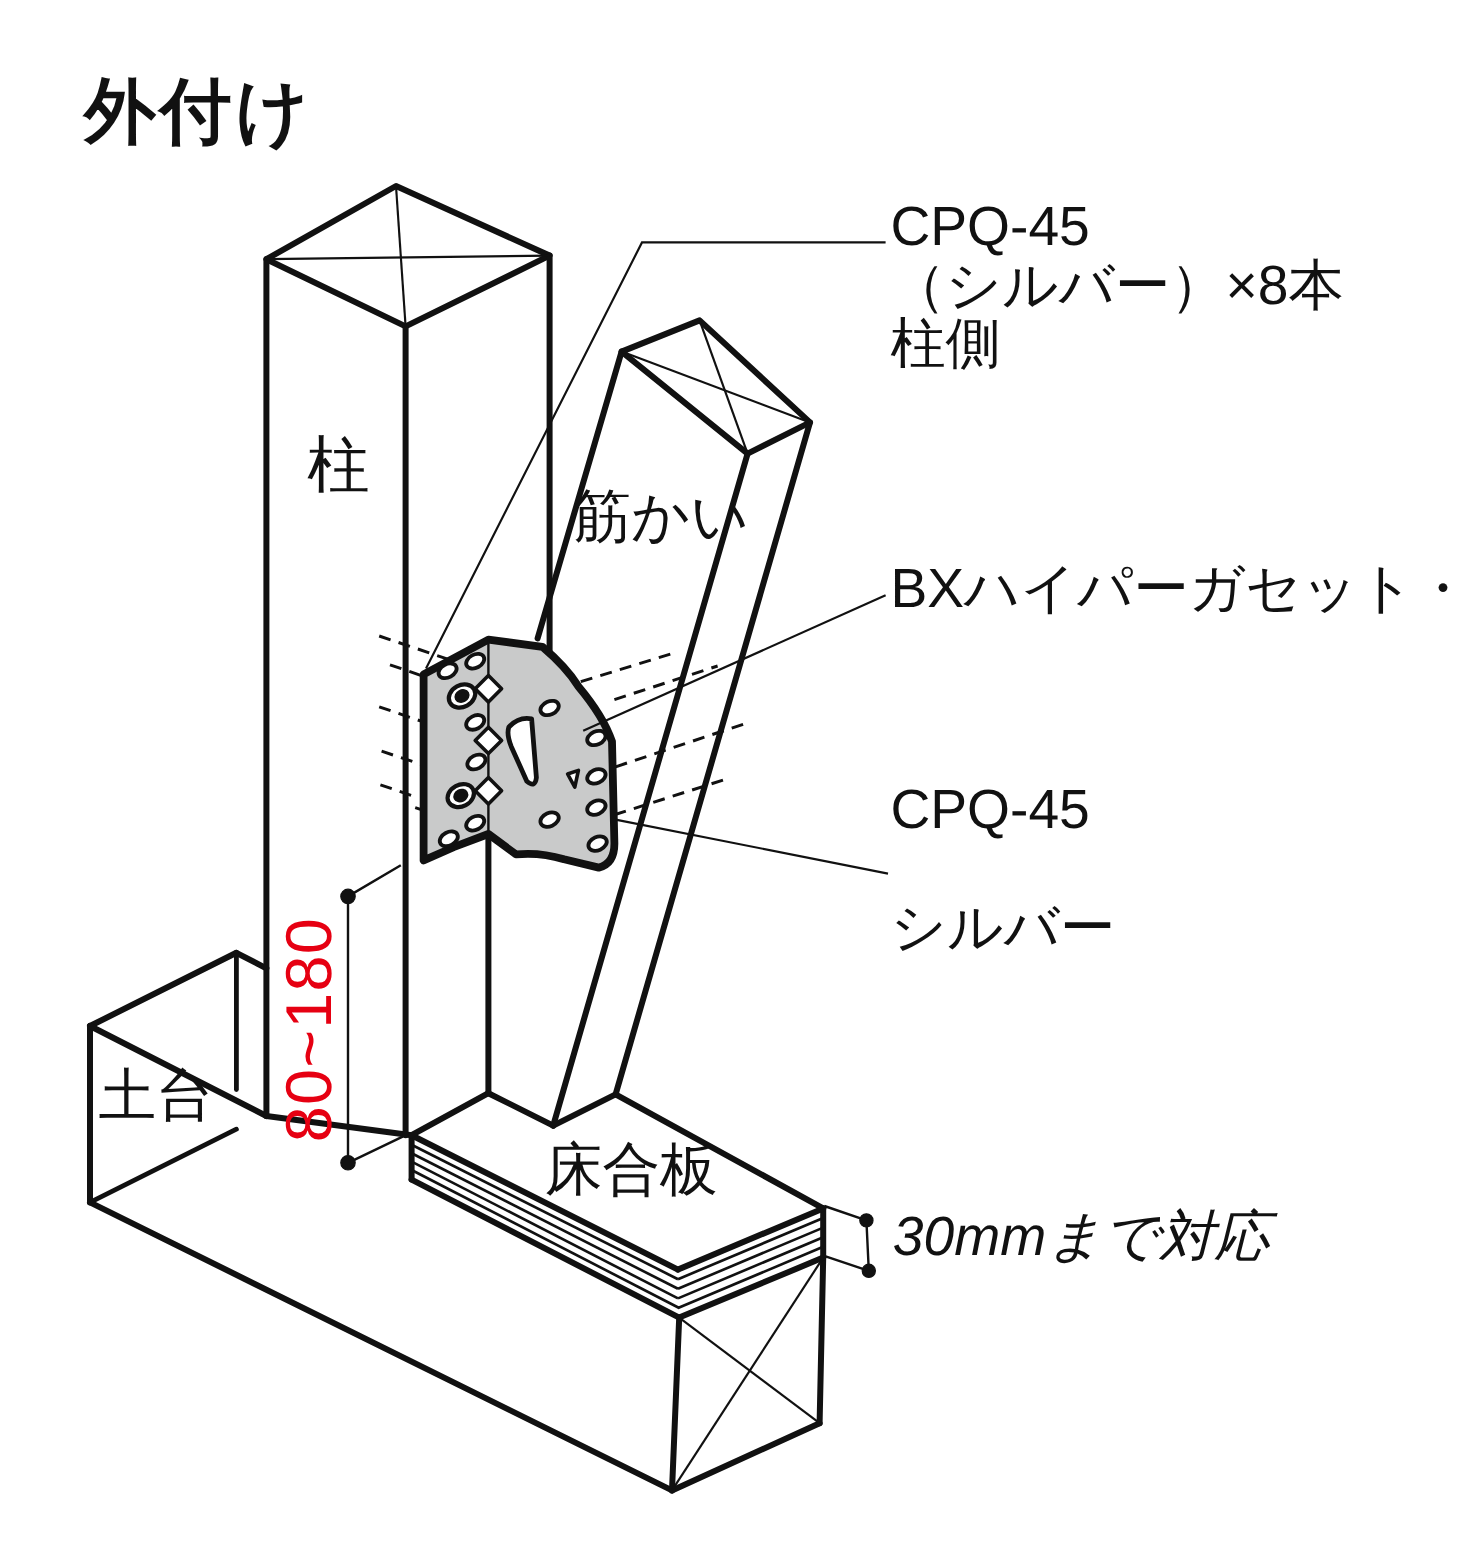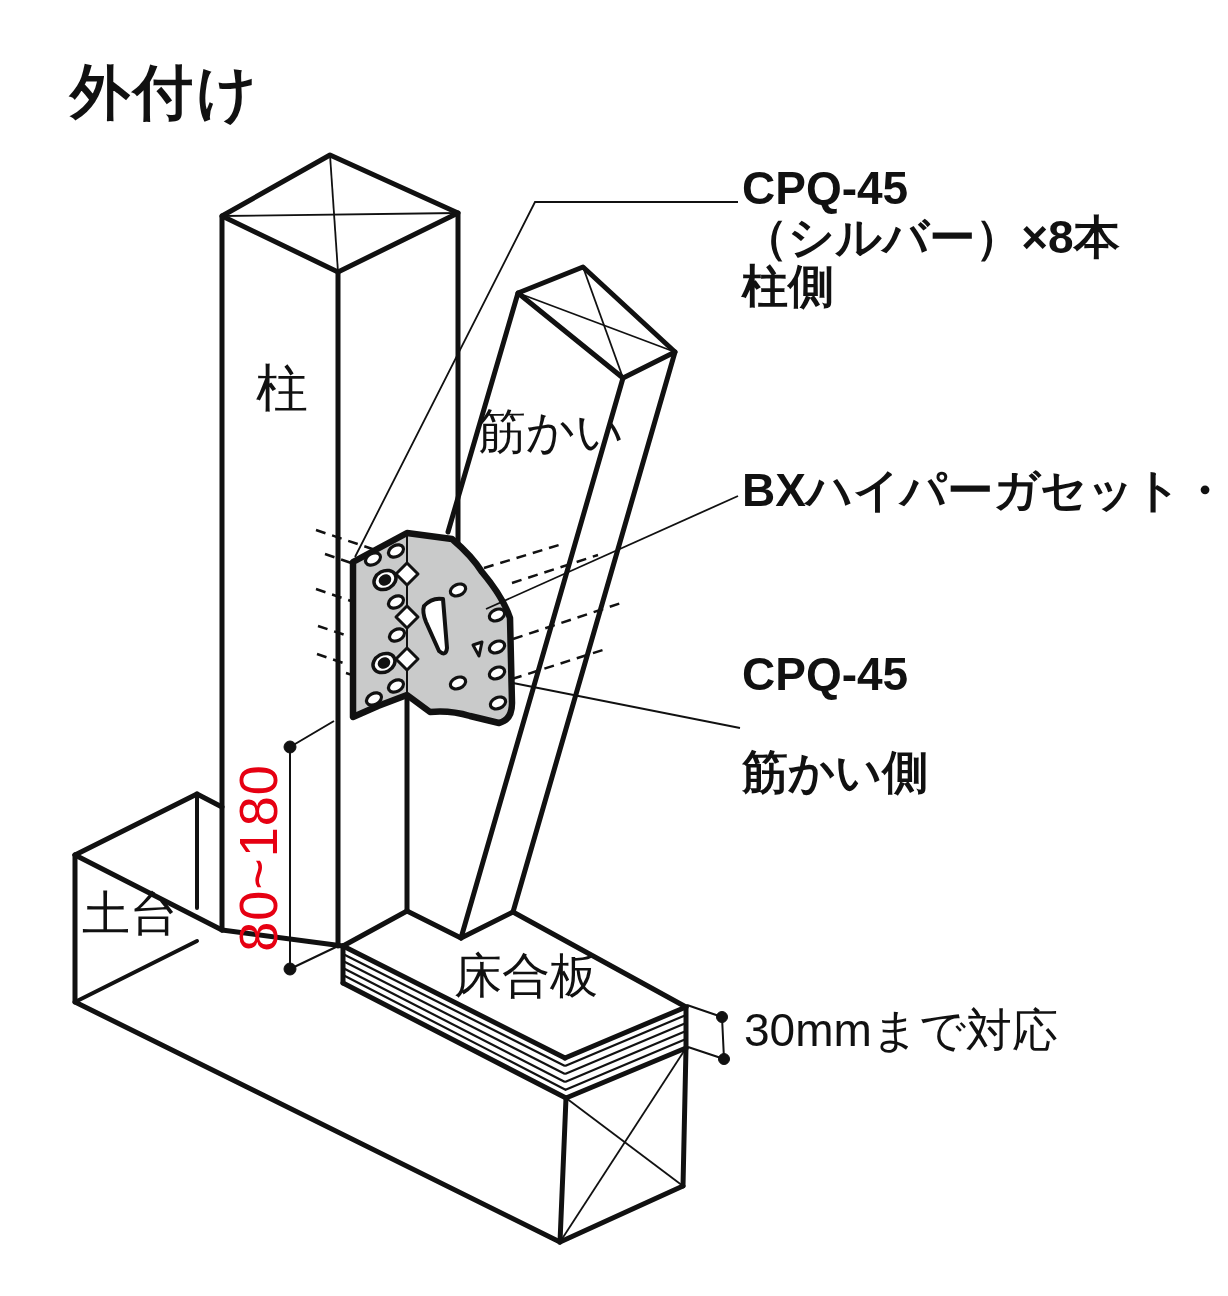--- a/index.html
+++ b/index.html
@@ -11,25 +11,25 @@
   html,body{width:1228px;height:1296px;background:#ffffff;overflow:hidden;}
   body{font-family:"Liberation Sans","DejaVu Sans",sans-serif;color:var(--ink);position:relative;}
   .stage{position:absolute;left:0;top:0;width:1228px;height:1296px;}
   svg.draw{position:absolute;left:0;top:0;}
   .lbl{position:absolute;color:var(--ink);font-weight:500;line-height:1.08;white-space:pre;}
   .title{left:70px;top:20px;font-size:60px;letter-spacing:3px;font-weight:600;margin-top:41px;}
   .post-lbl{left:256px;top:360px;font-size:52px;}
   .brace-lbl{left:478px;top:406px;font-size:48px;}
   .floor-lbl{left:454px;top:950px;font-size:48px;text-align:center;}
   .base-lbl{left:82px;top:886px;font-size:48px;line-height:1.18;text-align:center;}
-  .ann{left:742px;font-size:46px;line-height:1.07;font-weight:bold;}
+  .ann{left:742px;font-size:46px;line-height:1.07;}
   .ann1{top:164px;}
   .ann2{top:466px;}
   .ann3{top:650px;}
-  .ann4{left:744px;top:1006px;font-size:46px;}
+  .ann4{left:744px;top:1006px;font-size:46px;font-style:italic;}
   .dim-red{
     position:absolute;left:133px;top:830px;width:244px;height:56px;
     transform:rotate(-90deg);transform-origin:50% 50%;
     color:var(--red);font-size:54px;font-weight:500;text-align:center;
     letter-spacing:1px;white-space:nowrap;
   }
 </style>
 </head>
 <body>
 
@@ -179,21 +179,21 @@
   <div class="lbl title">外付け</div>
 
   <div class="lbl post-lbl">柱</div>
 
   <div class="lbl brace-lbl">筋かい</div>
 
   <div class="lbl ann ann1"><span>CPQ-45</span><br><span>（シルバー）×8本</span><br><span>柱側</span></div>
 
   <div class="lbl ann ann2">BXハイパーガセット・Ⅱ</div>
 
-  <div class="lbl ann ann3"><span>CPQ-45</span><br><br><span>筋かい側</span></div>
+  <div class="lbl ann ann3"><span>CPQ-45</span><br><br><span>シルバー</span></div>
 
   <div class="lbl base-lbl"><span>土台</span><br></div>
 
   <div class="lbl floor-lbl">床合板</div>
 
   <div class="lbl ann4">30mmまで対応</div>
 
   <div class="dim-red">80~180</div>
 
 </div>

